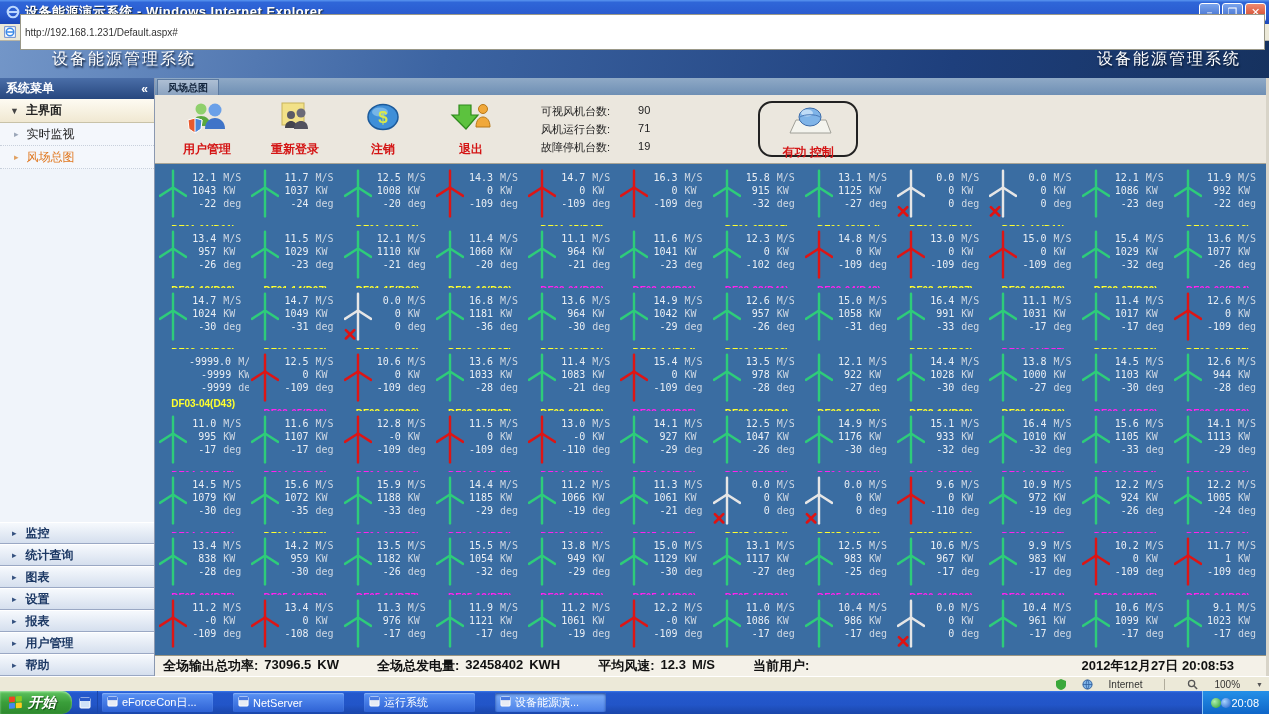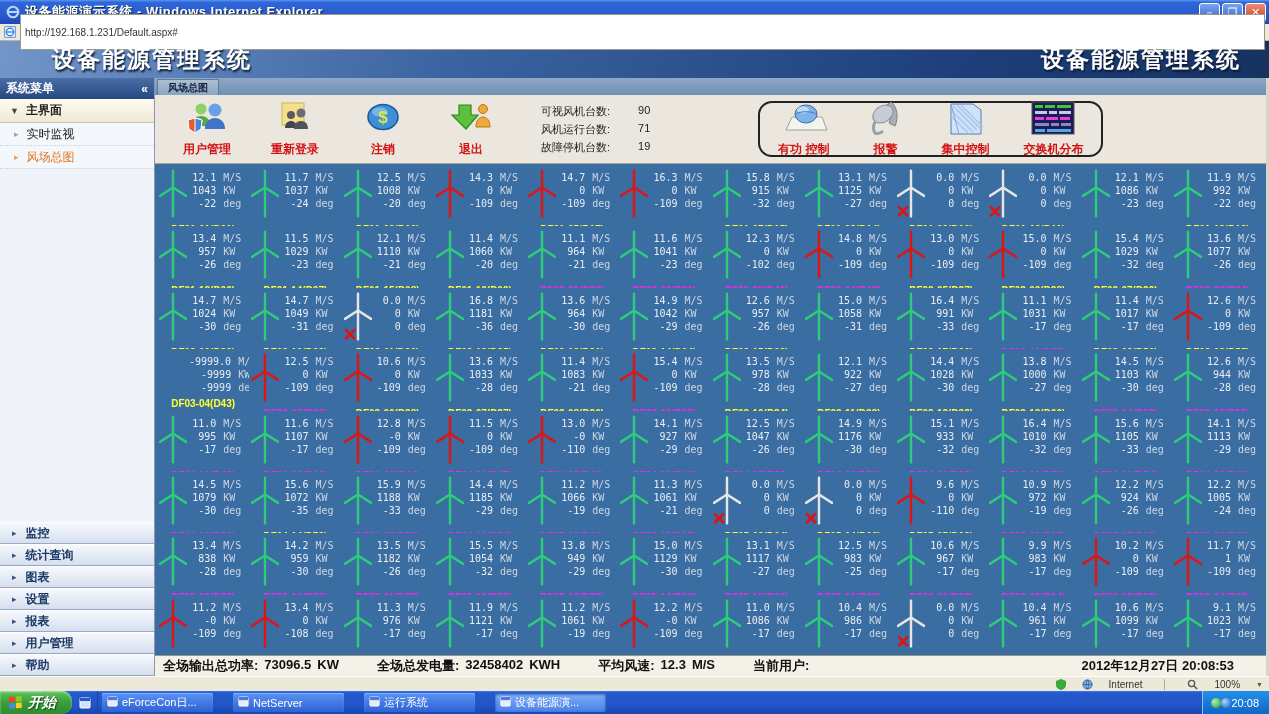--- a/index.html
+++ b/index.html
@@ -12,21 +12,21 @@
   .winbtn{width:21px;height:19px;margin-left:2px;border:1px solid #fff;border-radius:3px;display:flex;align-items:center;justify-content:center;font-size:11px;color:#fff;background:linear-gradient(180deg,#7aa4ec,#3664c8);}
   .winbtn.close{background:linear-gradient(180deg,#ee8a70,#cc3a1e);}
   .ieico{display:inline-block;margin-right:5px;line-height:0;}
 
   
   .addressbar{height:17px;background:#ece9d8;border-bottom:1px solid #b8b4a4;display:flex;align-items:center;padding:0 4px;gap:4px;}
   .addrfield{flex:1;height:14px;background:#fff;border:1px solid #9a9888;display:flex;align-items:center;padding:17px 4px;font-size:10px;color:#333;}
 
   
   .banner{height:37px;background:linear-gradient(105deg,#7396c8 0%,#3c64a2 35%,#1e3f7c 75%,#16325f 100%);display:flex;align-items:center;justify-content:space-between;padding:0 28px 0 52px;}
-  .banner .btitle{color:#fff;font-size:23px;font-weight:bold;text-shadow:1px 2px 2px #0a1830;letter-spacing:2px;}
+  .banner .btitle{color:#fff;font-size:16px;font-weight:normal;text-shadow:1px 2px 2px #0a1830;letter-spacing:2px;}
 
   
   .content{display:flex;height:598px;}
   .sidebar{width:155px;background:#eef3fa;border-right:1px solid #8a98b0;display:flex;flex-direction:column;}
   .sidehead{height:21px;background:linear-gradient(180deg,#4a6ea8,#27477e);color:#fff;font-size:12px;font-weight:bold;display:flex;align-items:center;padding:0 6px;justify-content:space-between;}
   .collapse{font-size:12px;cursor:pointer;}
   .rootitem{height:24px;background:linear-gradient(180deg,#fefbf2,#f0e8d2);border-bottom:1px solid #c8c2a8;display:flex;align-items:center;gap:7px;padding:0 10px;font-size:12px;font-weight:bold;color:#222;}
   .rootarrow{font-size:9px;color:#444;}
   .subitem{height:23px;display:flex;align-items:center;gap:8px;padding:0 14px;font-size:12px;color:#222;border-bottom:1px dotted #c8d0dc;background:#f4f7fc;}
   .subitem .subarrow{color:#9aa6b8;font-size:9px;}
@@ -39,21 +39,21 @@
   .main{flex:1;display:flex;flex-direction:column;border-right:3px solid #d8d4c8;}
   .tabstrip{height:17px;background:linear-gradient(180deg,#8fa9c6,#germ 60%,#6e8fb4);background:linear-gradient(180deg,#8fa9c6,#6e8fb4);display:flex;align-items:flex-end;}
   .tab{height:16px;background:linear-gradient(180deg,#aebfd4,#8ba3c0);border:1px solid #5c7aa0;border-bottom:none;margin-left:2px;padding:0 10px;font-size:10px;font-weight:bold;color:#12243c;display:flex;align-items:center;}
 
   
   .toolbar{height:69px;background:#ebe7de;border-bottom:1px solid #a8a496;display:flex;align-items:center;padding:0 8px;}
   .toolbtn{width:88px;display:flex;flex-direction:column;align-items:center;gap:2px;cursor:pointer;}
   .toolbtn .tlabel{font-size:12px;font-weight:bold;color:#d41414;}
   .stats{margin-left:26px;font-size:11px;color:#222;display:grid;grid-template-columns:auto 60px;column-gap:28px;row-gap:3px;align-content:center;}
   .stats .sv{text-align:left;}
-  .ctrlbox{margin-left:60px;border:2px solid #222;border-radius:14px;height:56px;display:flex;align-items:center;padding:0 18px;gap:34px;}
+  .ctrlbox{margin-left:60px;border:2px solid #222;border-radius:14px;height:56px;display:flex;align-items:center;padding:0 18px;gap:45px;flex-direction:column;}
   .ctrlbtn{display:flex;flex-direction:column;align-items:center;gap:1px;cursor:pointer;}
   .ctrlbtn .tlabel{font-size:12px;font-weight:bold;color:#d41414;}
 
   
   .windgrid{height:491px;background:#3a6da2;overflow:hidden;display:grid;grid-template-columns:repeat(12,1fr);grid-template-rows:repeat(8,61.4px);padding:1px 2px;}
   .cell{display:flex;flex-direction:column;padding-top:3px;overflow:hidden;}
   .cellTop{display:flex;flex:1;align-items:flex-start;}
   .cellTop .ticon{width:30px;flex:0 0 30px;margin-left:2px;}
   .vals{flex:1;padding-top:3px;font-family:"DejaVu Sans Mono","Liberation Mono",monospace;}
   .ln{display:flex;line-height:13px;font-size:10px;}

